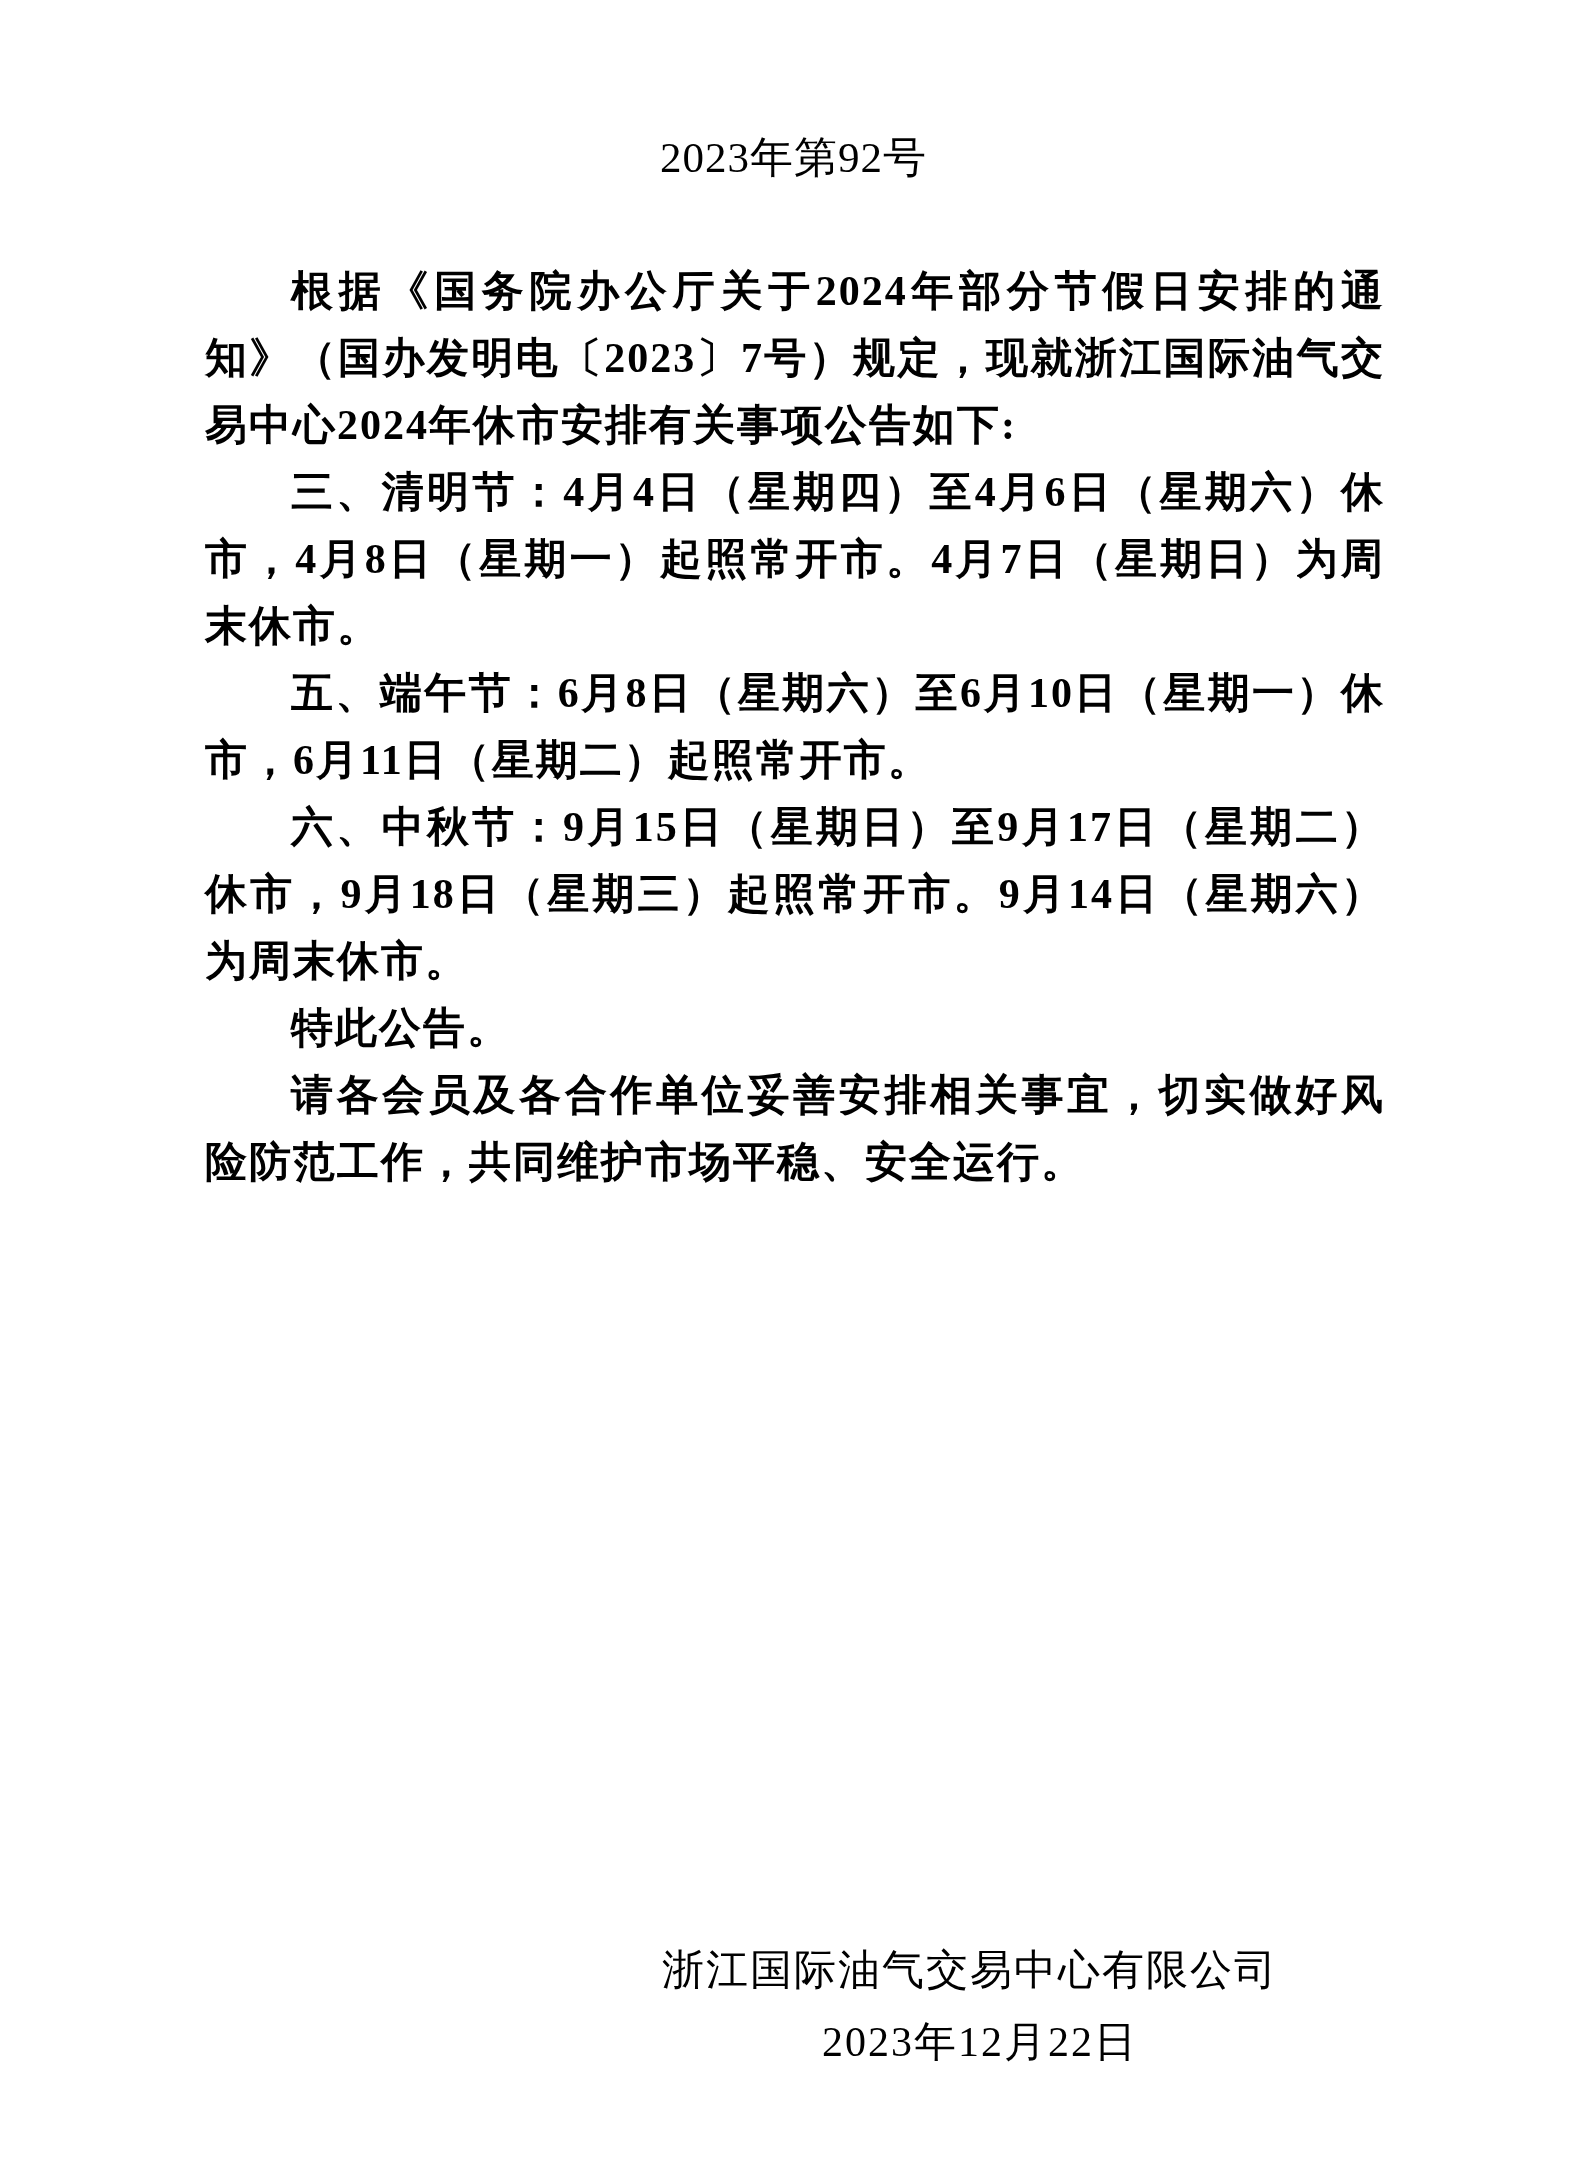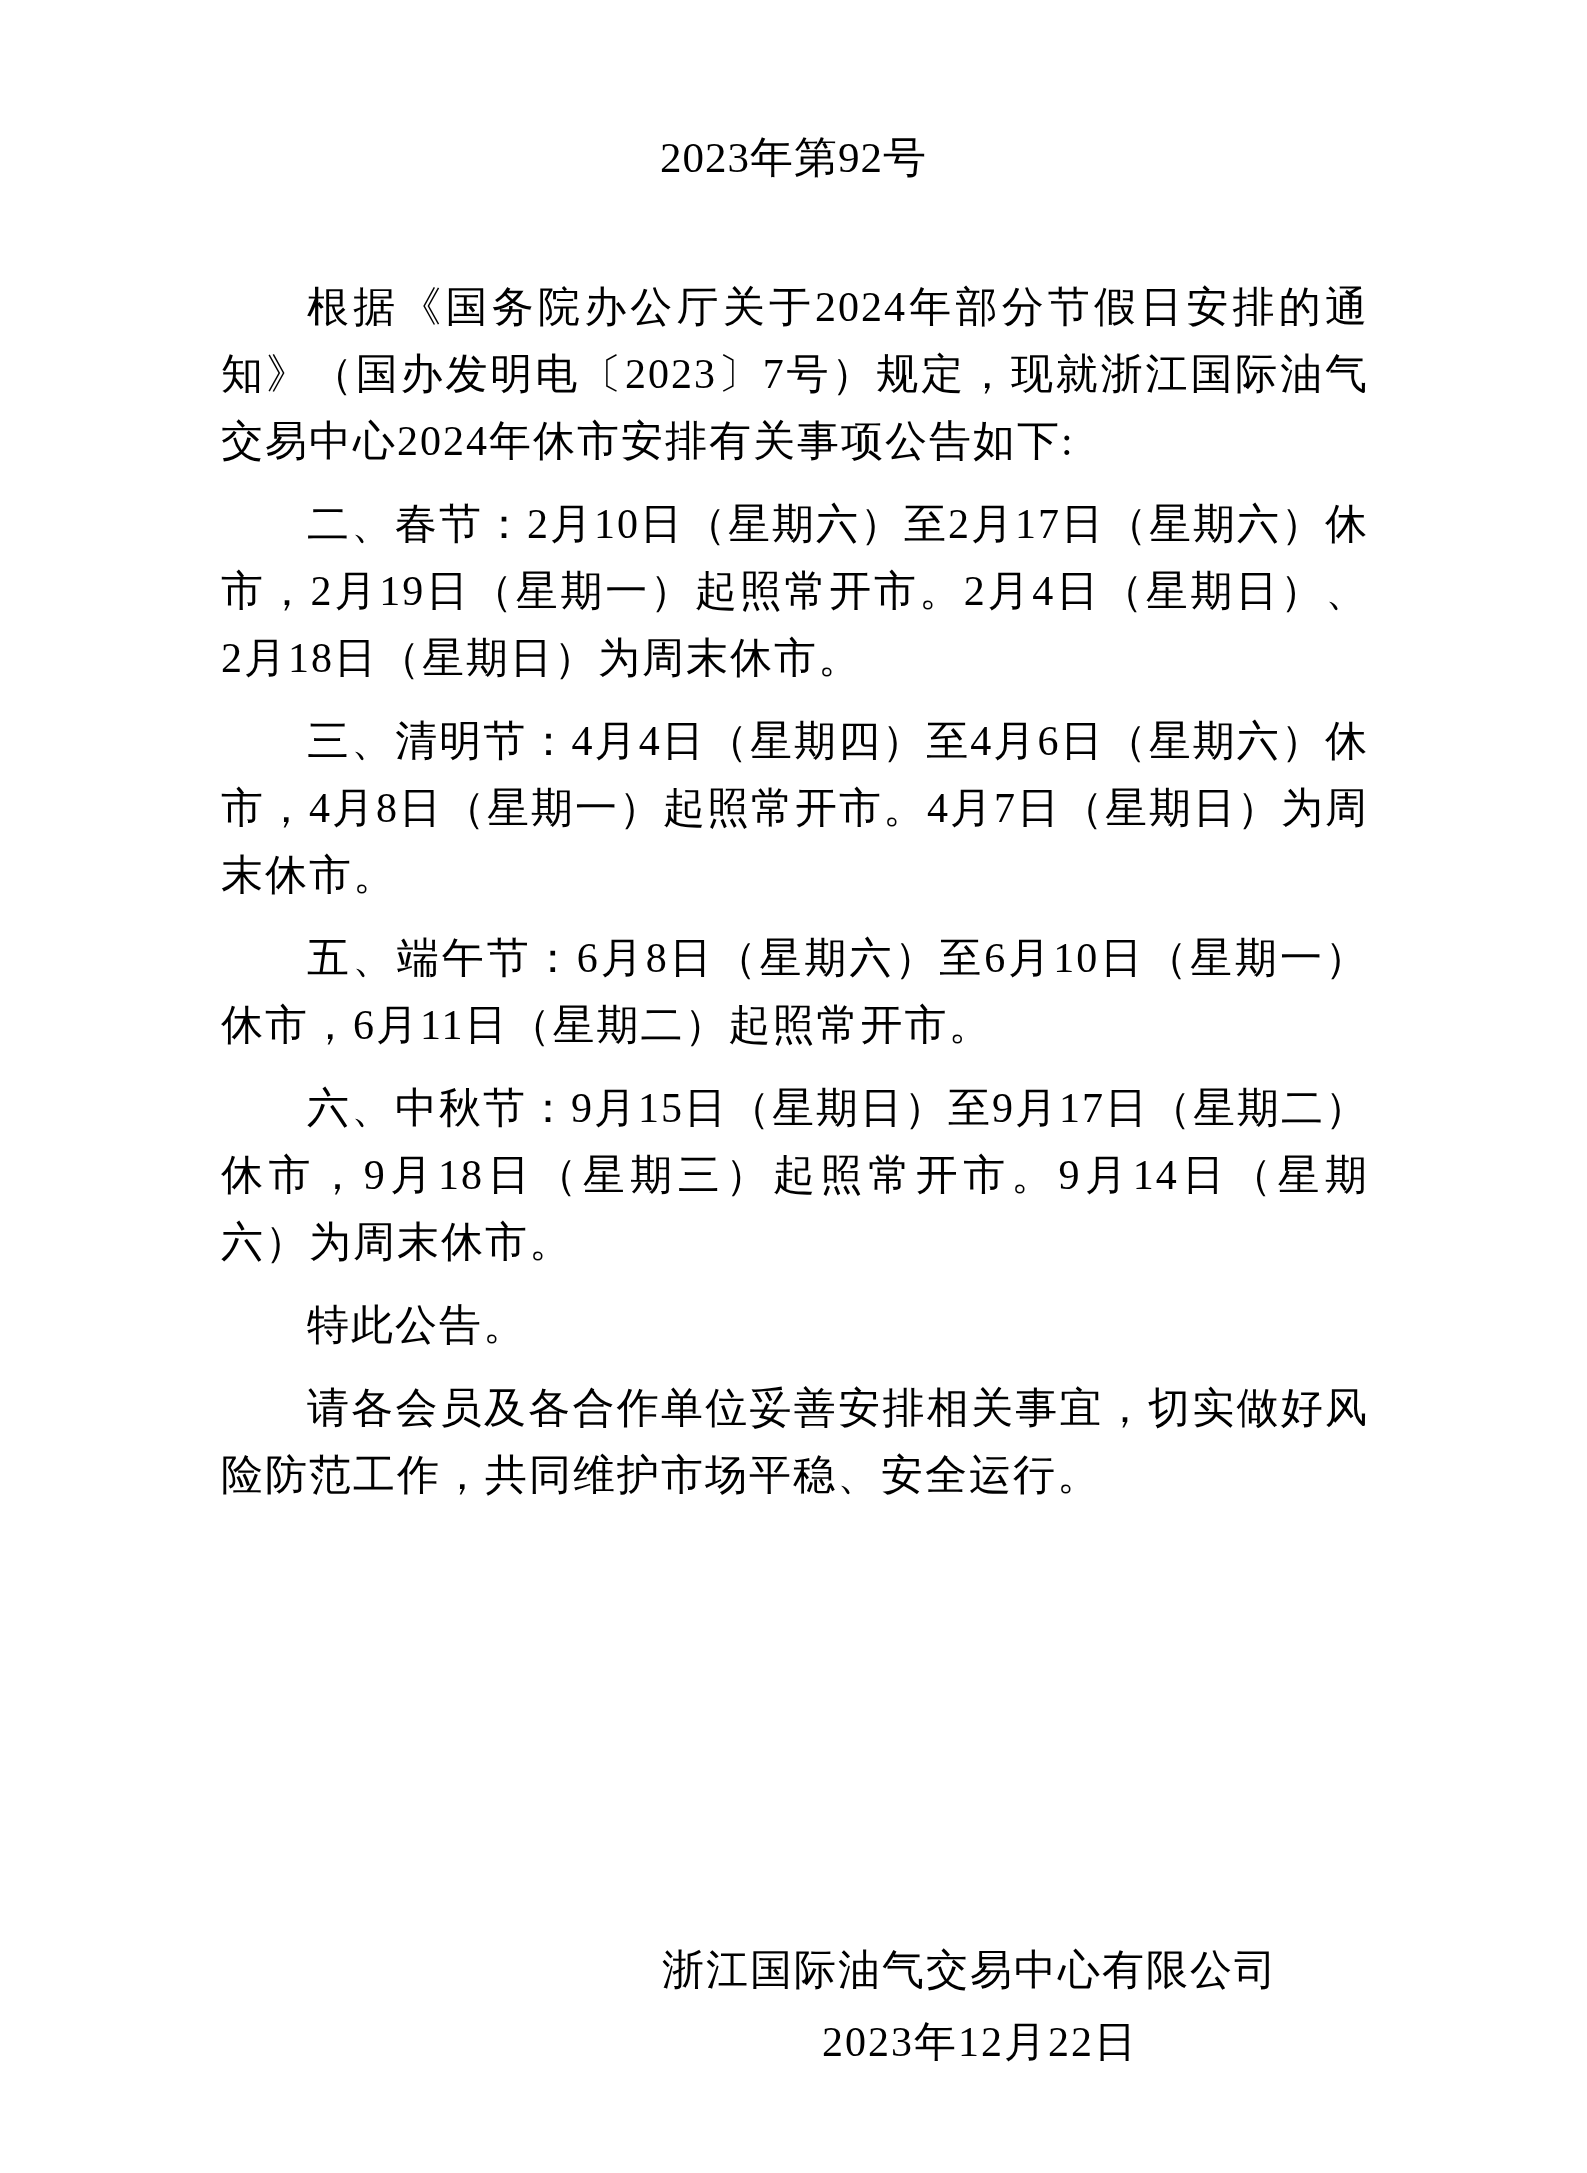--- a/index.html
+++ b/index.html
@@ -38,22 +38,23 @@
       left: 205px;
       width: 1180px;
       top: 258px;
       font-size: 42px;
       line-height: 67px;
       text-align: justify;
       text-justify: inter-character;
       letter-spacing: 2px;
     }
     .para {
-      margin: 16px;
+      margin: 0;
       text-indent: 86px;
+      font-weight: bold;
     }
     .signature {
       position: absolute;
       left: 0;
       width: 1587px;
       font-size: 42px;
       line-height: 60px;
       letter-spacing: 2px;
     }
     .sig-company {
@@ -67,21 +68,20 @@
   </style>
 </head>
 <body>
 
 <div class="page">
 
   <div class="doc-number">2023年第92号</div>
 
   <div class="body-text">
     <p class="para">根据《国务院办公厅关于2024年部分节假日安排的通知》（国办发明电〔2023〕7号）规定，现就浙江国际油气交易中心2024年休市安排有关事项公告如下:</p>
-    <p class="para">二、春节：2月10日（星期六）至2月17日（星期六）休市，2月19日（星期一）起照常开市。2月4日（星期日）、2月18日（星期日）为周末休市。</p>
     <p class="para">三、清明节：4月4日（星期四）至4月6日（星期六）休市，4月8日（星期一）起照常开市。4月7日（星期日）为周末休市。</p>
     <p class="para">五、端午节：6月8日（星期六）至6月10日（星期一）休市，6月11日（星期二）起照常开市。</p>
     <p class="para">六、中秋节：9月15日（星期日）至9月17日（星期二）休市，9月18日（星期三）起照常开市。9月14日（星期六）为周末休市。</p>
     <p class="para">特此公告。</p>
     <p class="para">请各会员及各合作单位妥善安排相关事宜，切实做好风险防范工作，共同维护市场平稳、安全运行。</p>
   </div>
 
   <div class="signature sig-company">浙江国际油气交易中心有限公司</div>
   <div class="signature sig-date">2023年12月22日</div>
 

